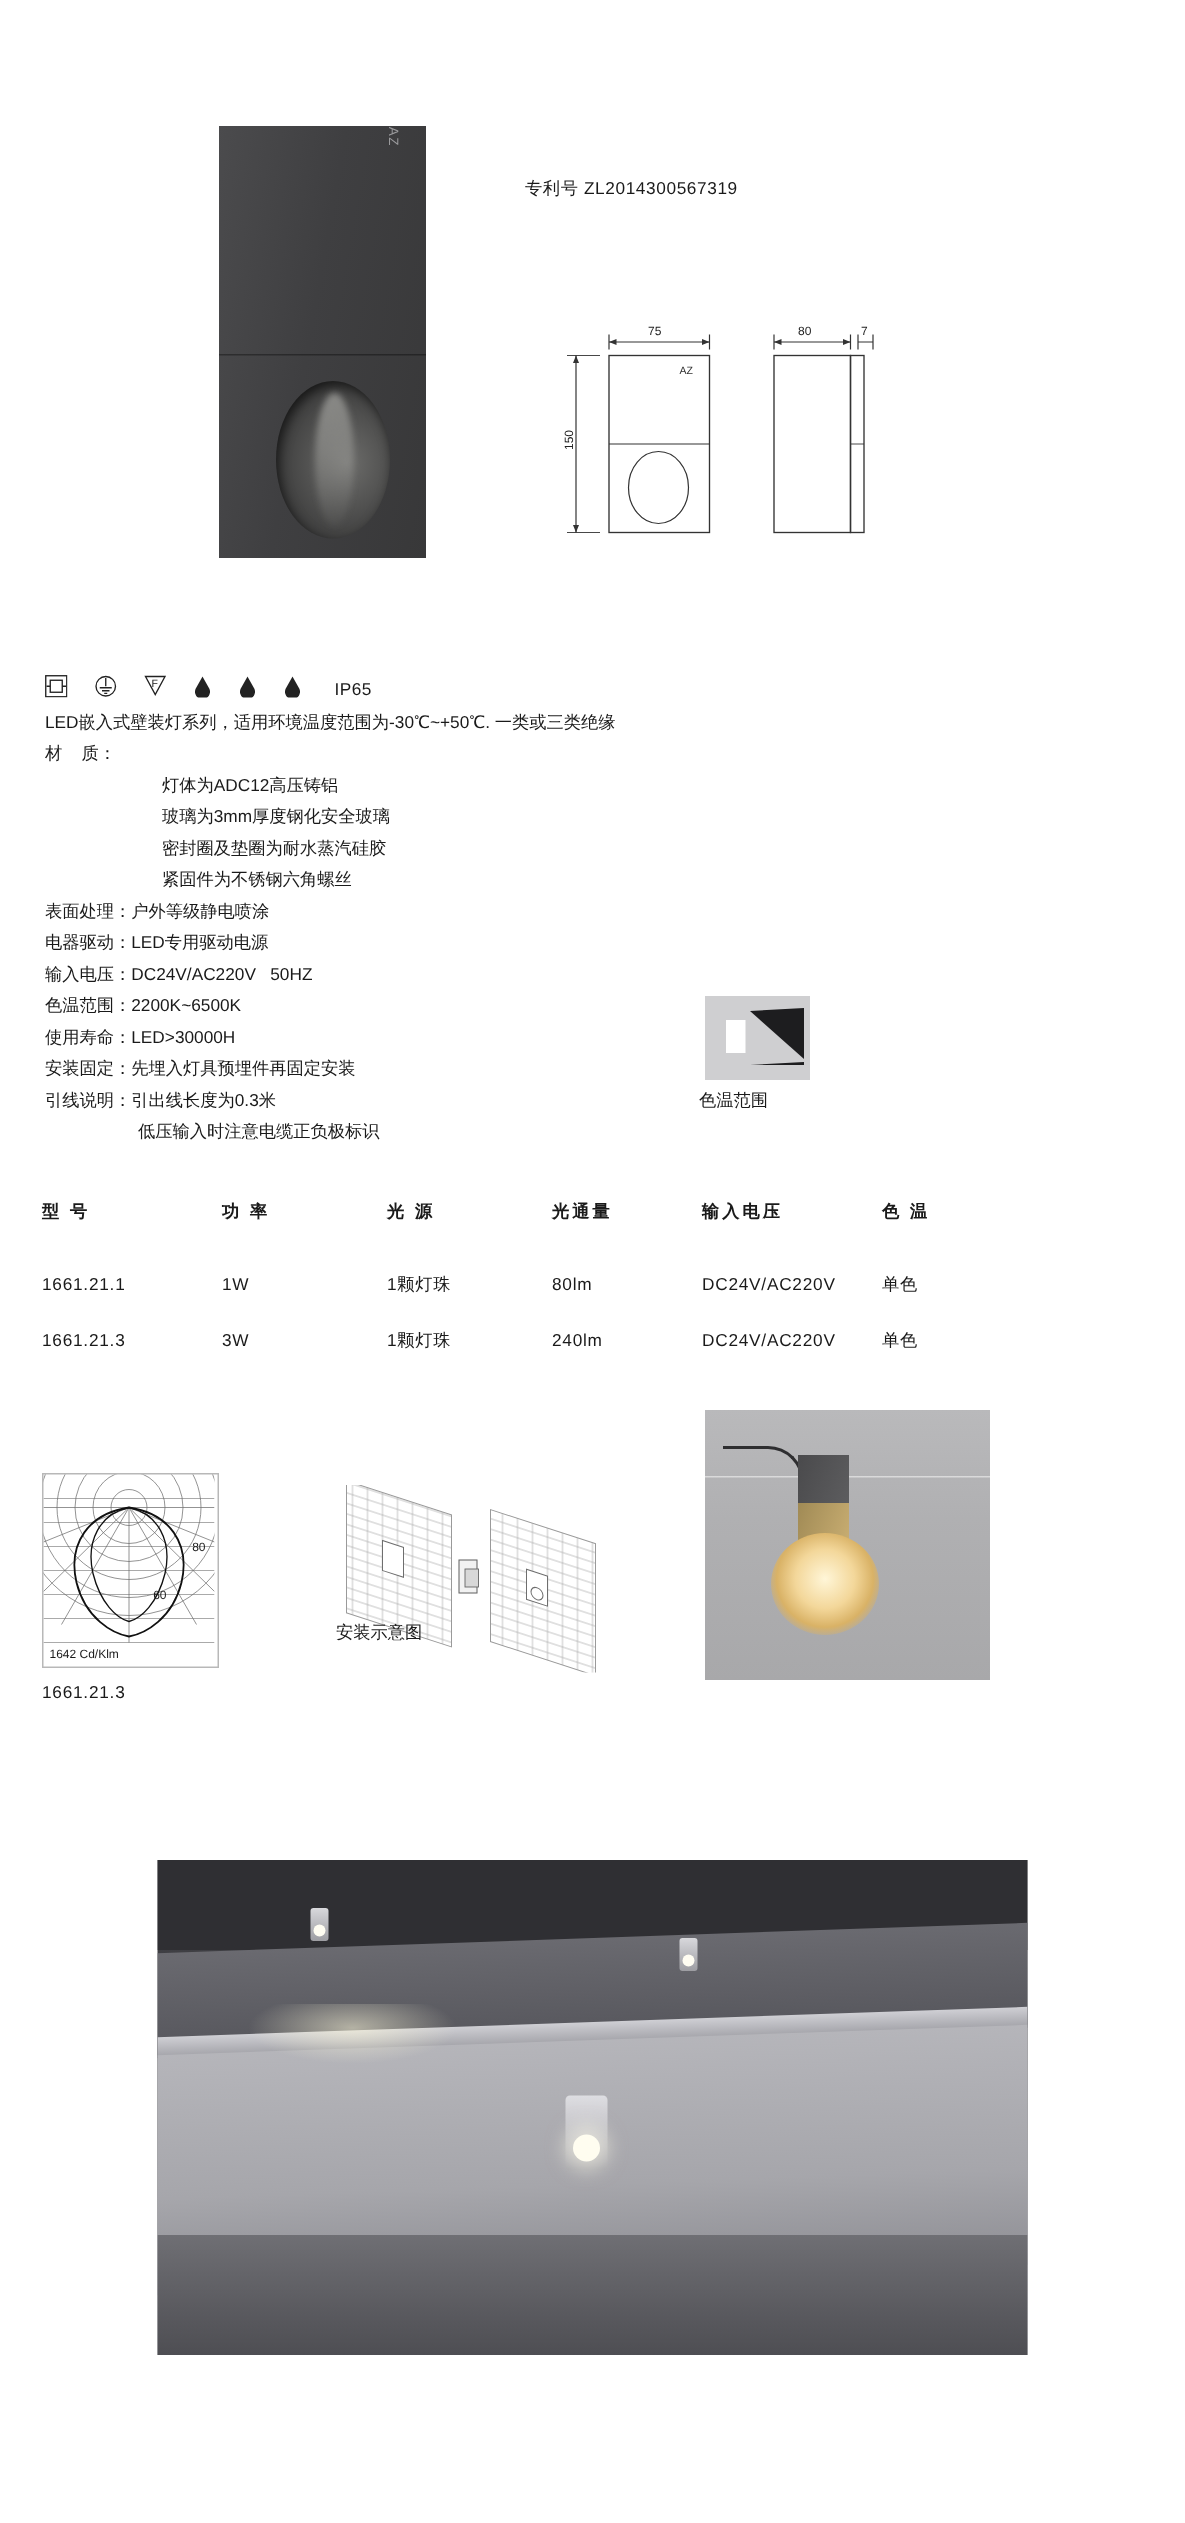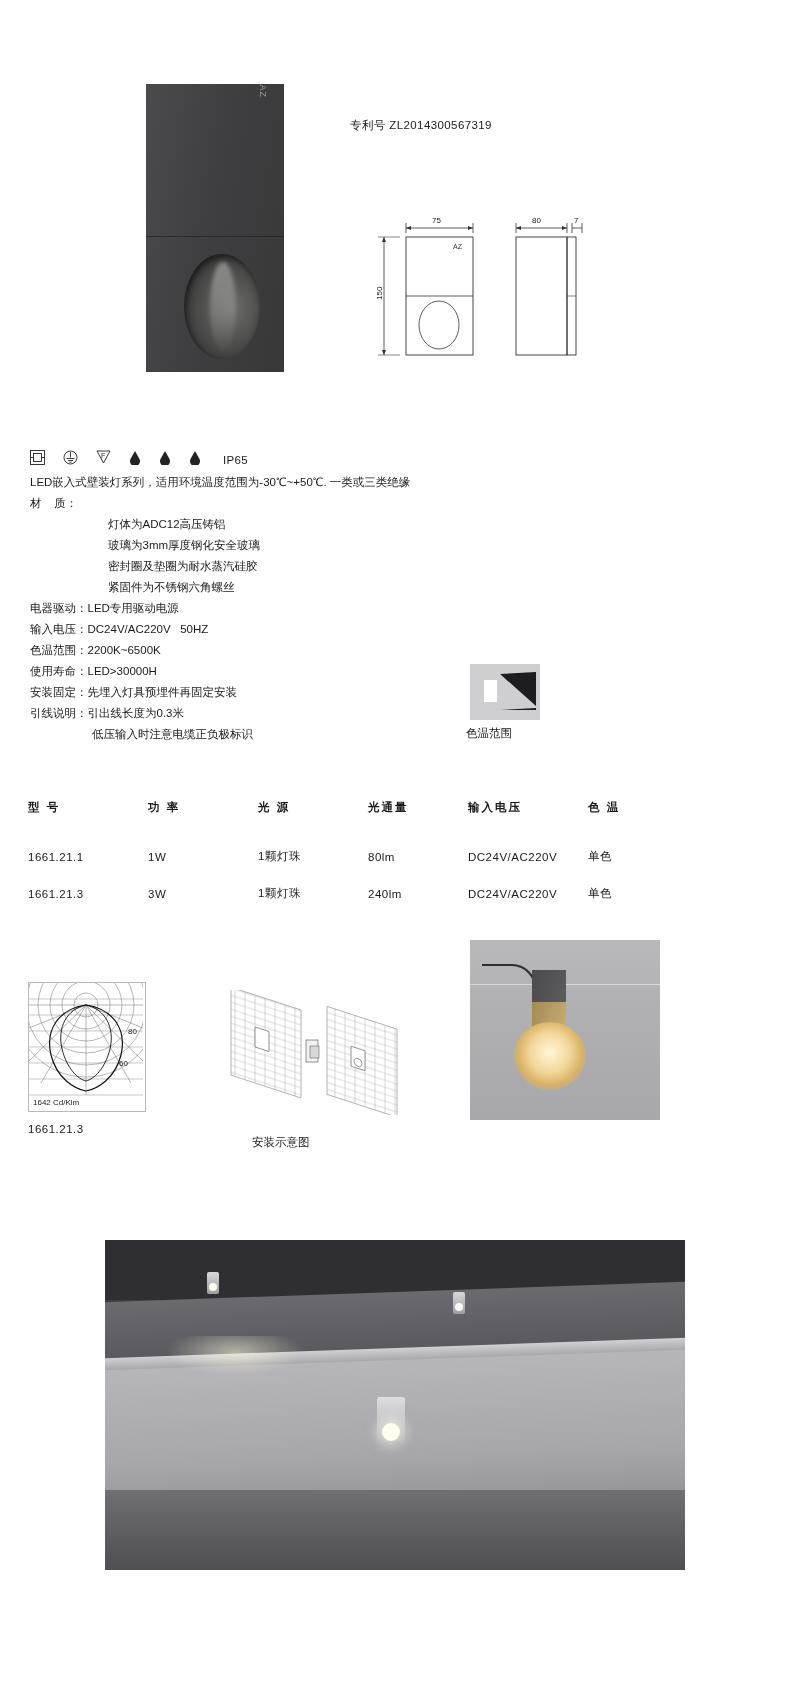--- a/index.html
+++ b/index.html
@@ -80,25 +80,25 @@
   #model-table th:nth-child(2), #model-table td:nth-child(2) { width: 110px; }
   #model-table th:nth-child(3), #model-table td:nth-child(3) { width: 110px; }
   #model-table th:nth-child(4), #model-table td:nth-child(4) { width: 100px; }
   #model-table th:nth-child(5), #model-table td:nth-child(5) { width: 120px; }
 
   
   #photometric { left: 28px; top: 982px; width: 116px; height: 128px; border: 1px solid #b8b8b8; background:#fff; }
   #photometric-caption { left: 28px; top: 1123px; font-size: 11.5px; letter-spacing: 0.5px;}
   #photometric .cd { position: absolute; left: 4px; bottom: 4px; font-size: 8px; }
   #photometric .deg90 { position:absolute; right: 8px; top: 44px; font-size: 8px; }
-  #photometric .deg60 { position:absolute; right: 17px; top: 76px; font-size: 8px; }
+  #photometric .deg60 { position:absolute; right: 34px; top: 76px; font-size: 8px; }
 
   
   #install-diagrams { left: 215px; top: 990px; width: 200px; height: 120px; }
-  #install-caption { left: 224px; top: 1135px; font-size: 11.5px; margin-left: 28px; }
+  #install-caption { left: 224px; top: 1081px; font-size: 11.5px; }
 
   
   #detail-photo {
     left: 470px; top: 940px; width: 190px; height: 180px;
     background: linear-gradient(180deg, #b9b9bb 0%, #b0b0b2 40%, #a8a8aa 100%);
     overflow: hidden;
   }
   #detail-photo .wallline {
     position:absolute; left:0; top:44px; width:100%; height:1px; background:rgba(255,255,255,0.5);
   }
@@ -265,20 +265,21 @@
   <span class="ip-text">IP65</span>
 </div>
 
 <div class="abs" id="spec-block">
   <div class="line">LED嵌入式壁装灯系列，适用环境温度范围为-30℃~+50℃. 一类或三类绝缘</div>
   <div class="line">材    质：</div>
   <div class="line indent">灯体为ADC12高压铸铝</div>
   <div class="line indent">玻璃为3mm厚度钢化安全玻璃</div>
   <div class="line indent">密封圈及垫圈为耐水蒸汽硅胶</div>
   <div class="line indent">紧固件为不锈钢六角螺丝</div>
+  <div class="line">表面处理：户外等级静电喷涂</div>
   <div class="line">电器驱动：LED专用驱动电源</div>
   <div class="line">输入电压：DC24V/AC220V   50HZ</div>
   <div class="line">色温范围：2200K~6500K</div>
   <div class="line">使用寿命：LED&gt;30000H</div>
   <div class="line">安装固定：先埋入灯具预埋件再固定安装</div>
   <div class="line">引线说明：引出线长度为0.3米</div>
   <div class="line indent2">低压输入时注意电缆正负极标识</div>
 </div>
 
 <div class="abs" id="mount-diagram">

